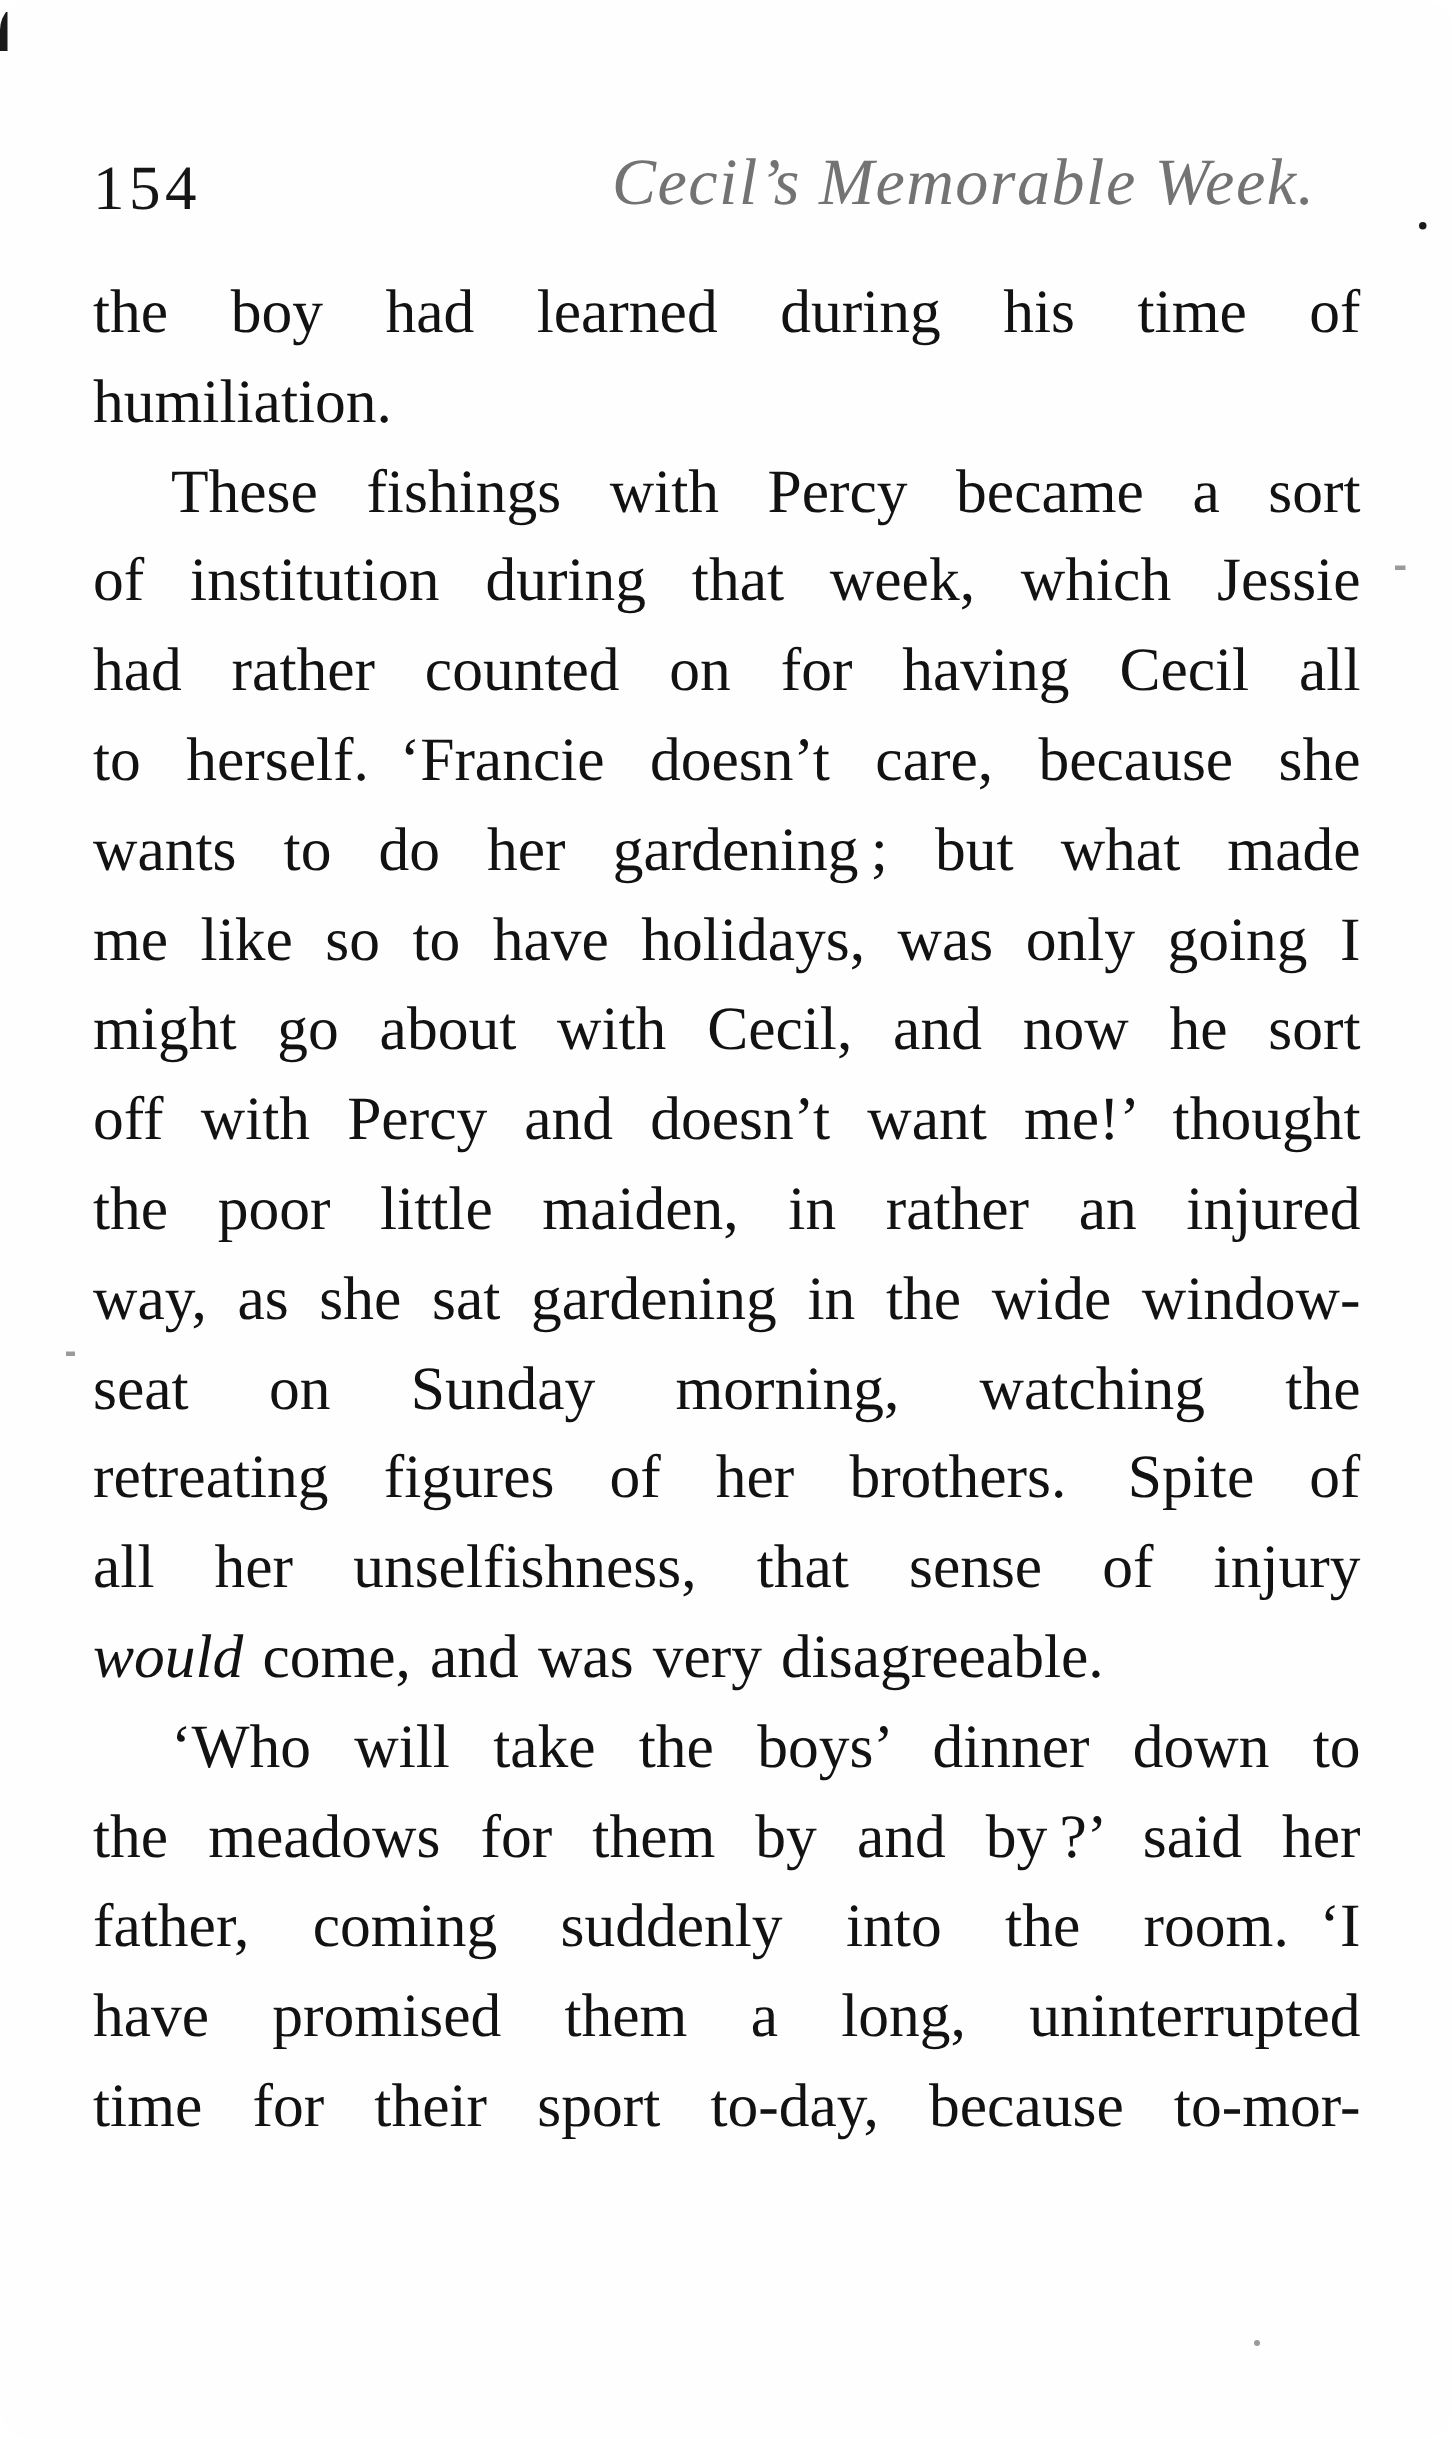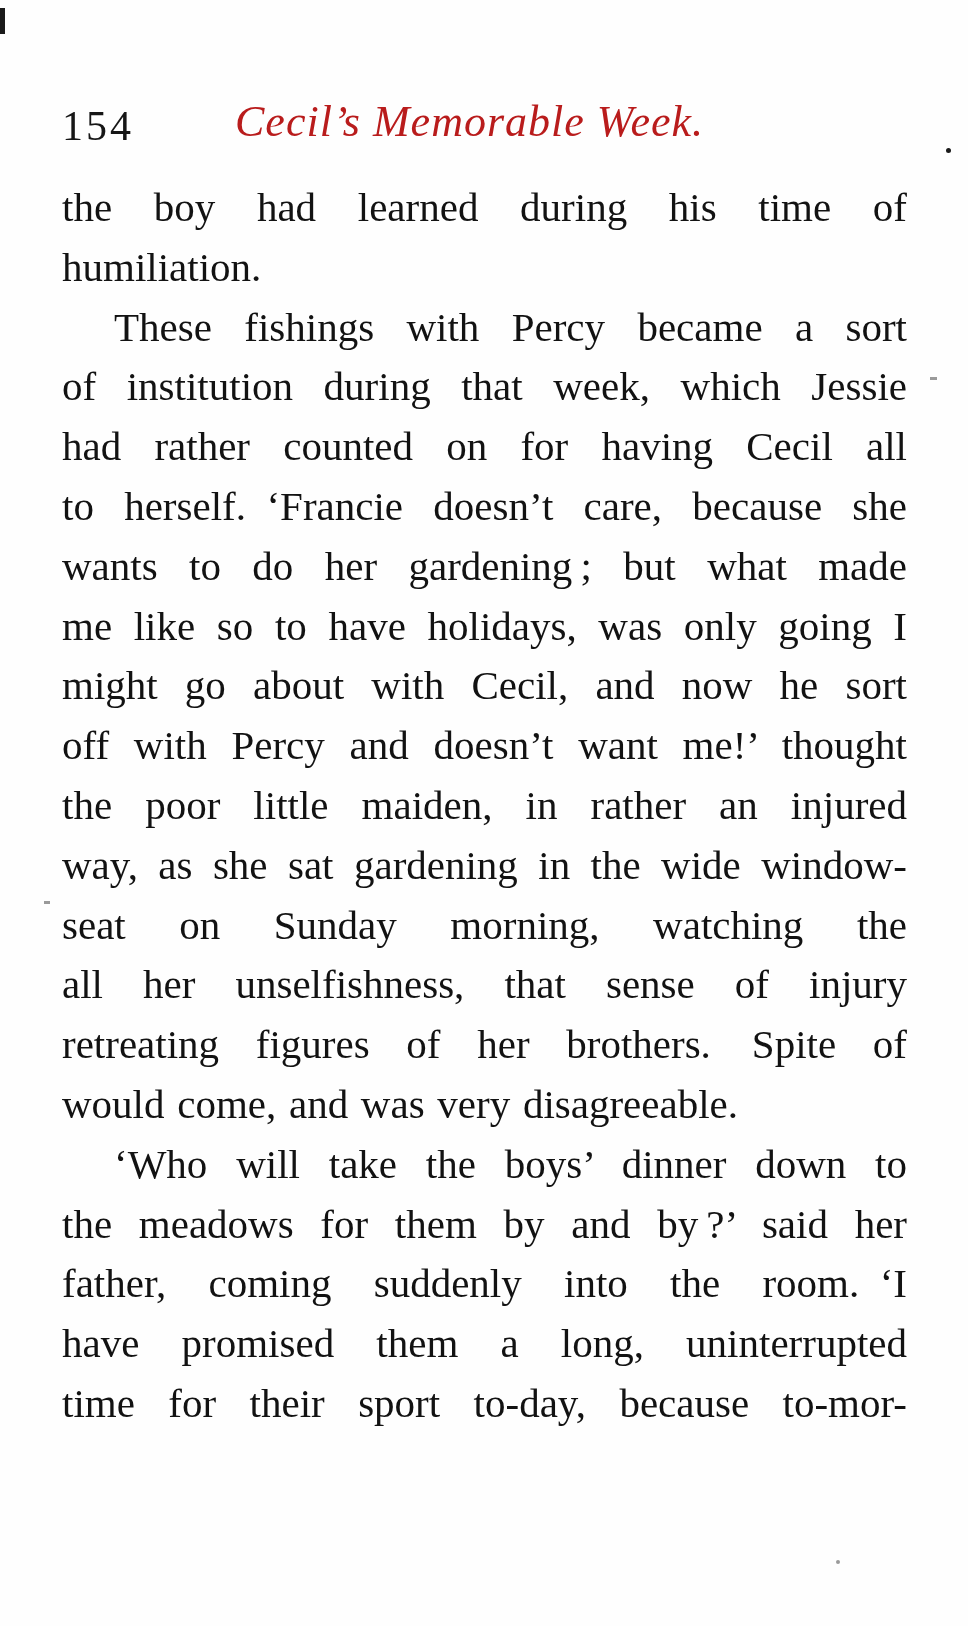--- a/index.html
+++ b/index.html
@@ -8,20 +8,21 @@
     background: #ffffff;
   }
   .page {
     position: relative;
     width: 968px;
     height: 1626px;
     background: #fefefe;
     font-family: "Liberation Serif", serif;
     color: #121212;
     overflow: hidden;
+    border-radius: 20px;
   }
   .header {
     position: absolute;
     top: 96px;
     left: 62px;
     width: 845px;
     height: 60px;
   }
   .pagenum {
     position: absolute;
@@ -29,25 +30,25 @@
     top: 6px;
     font-size: 42px;
     letter-spacing: 3px;
     color: #161616;
   }
   .running-title {
     position: absolute;
     left: 0;
     right: 30px;
     top: 0;
-    text-align: center;
+    text-align: right;
     font-style: italic;
     font-size: 44px;
     letter-spacing: 1px;
-    color: #b91c1c;
+    color: #737373;
   }
   .body-text {
     position: absolute;
     top: 178px;
     left: 62px;
     width: 845px;
     font-size: 41px;
     line-height: 59.8px;
     word-spacing: 0.06em;
   }
@@ -59,21 +60,21 @@
   .line.just {
     text-align-last: justify;
   }
   .line.para-end {
     text-align: right;
     text-align-last: left;
   }
   .line.indent {
     text-indent: 52px;
   }
-  .italic { }
+  .italic { font-style: italic; }
   .speck {
     position: absolute;
     background: #1a1a1a;
   }
   .speck.faint { background: #9a9a9a; }
 </style>
 </head>
 <body>
 
 <div class="page">
@@ -90,22 +91,22 @@
       <div class="line just"><span>of institution during that week, which Jessie</span></div>
       <div class="line just"><span>had rather counted on for having Cecil all</span></div>
       <div class="line just"><span>to herself. ‘Francie doesn’t care, because she</span></div>
       <div class="line just"><span>wants to do her gardening ; but what made</span></div>
       <div class="line just"><span>me like so to have holidays, was only going I</span></div>
       <div class="line just"><span>might go about with Cecil, and now he sort</span></div>
       <div class="line just"><span>off with Percy and doesn’t want me!’ thought</span></div>
       <div class="line just"><span>the poor little maiden, in rather an injured</span></div>
       <div class="line just"><span>way, as she sat gardening in the wide window-</span></div>
       <div class="line just"><span>seat on Sunday morning, watching the</span></div>
+      <div class="line just"><span>retreating figures of her brothers. Spite of</span></div>
       <div class="line just"><span>all her unselfishness, that sense of injury</span></div>
-      <div class="line just"><span>retreating figures of her brothers. Spite of</span></div>
       <div class="line para-end"><span class="italic">would</span><span> come, and was very disagreeable.</span></div>
       <div class="line just indent"><span>‘Who will take the boys’ dinner down to</span></div>
       <div class="line just"><span>the meadows for them by and by ?’ said her</span></div>
       <div class="line just"><span>father, coming suddenly into the room. ‘I</span></div>
       <div class="line just"><span>have promised them a long, uninterrupted</span></div>
       <div class="line just"><span>time for their sport to-day, because to-mor-</span></div>
     </div>
 
   <div class="speck" style="left:0; top:8px; width:5px; height:26px;"></div>
   <div class="speck" style="left:946px; top:148px; width:5px; height:5px; border-radius:50%;"></div>

